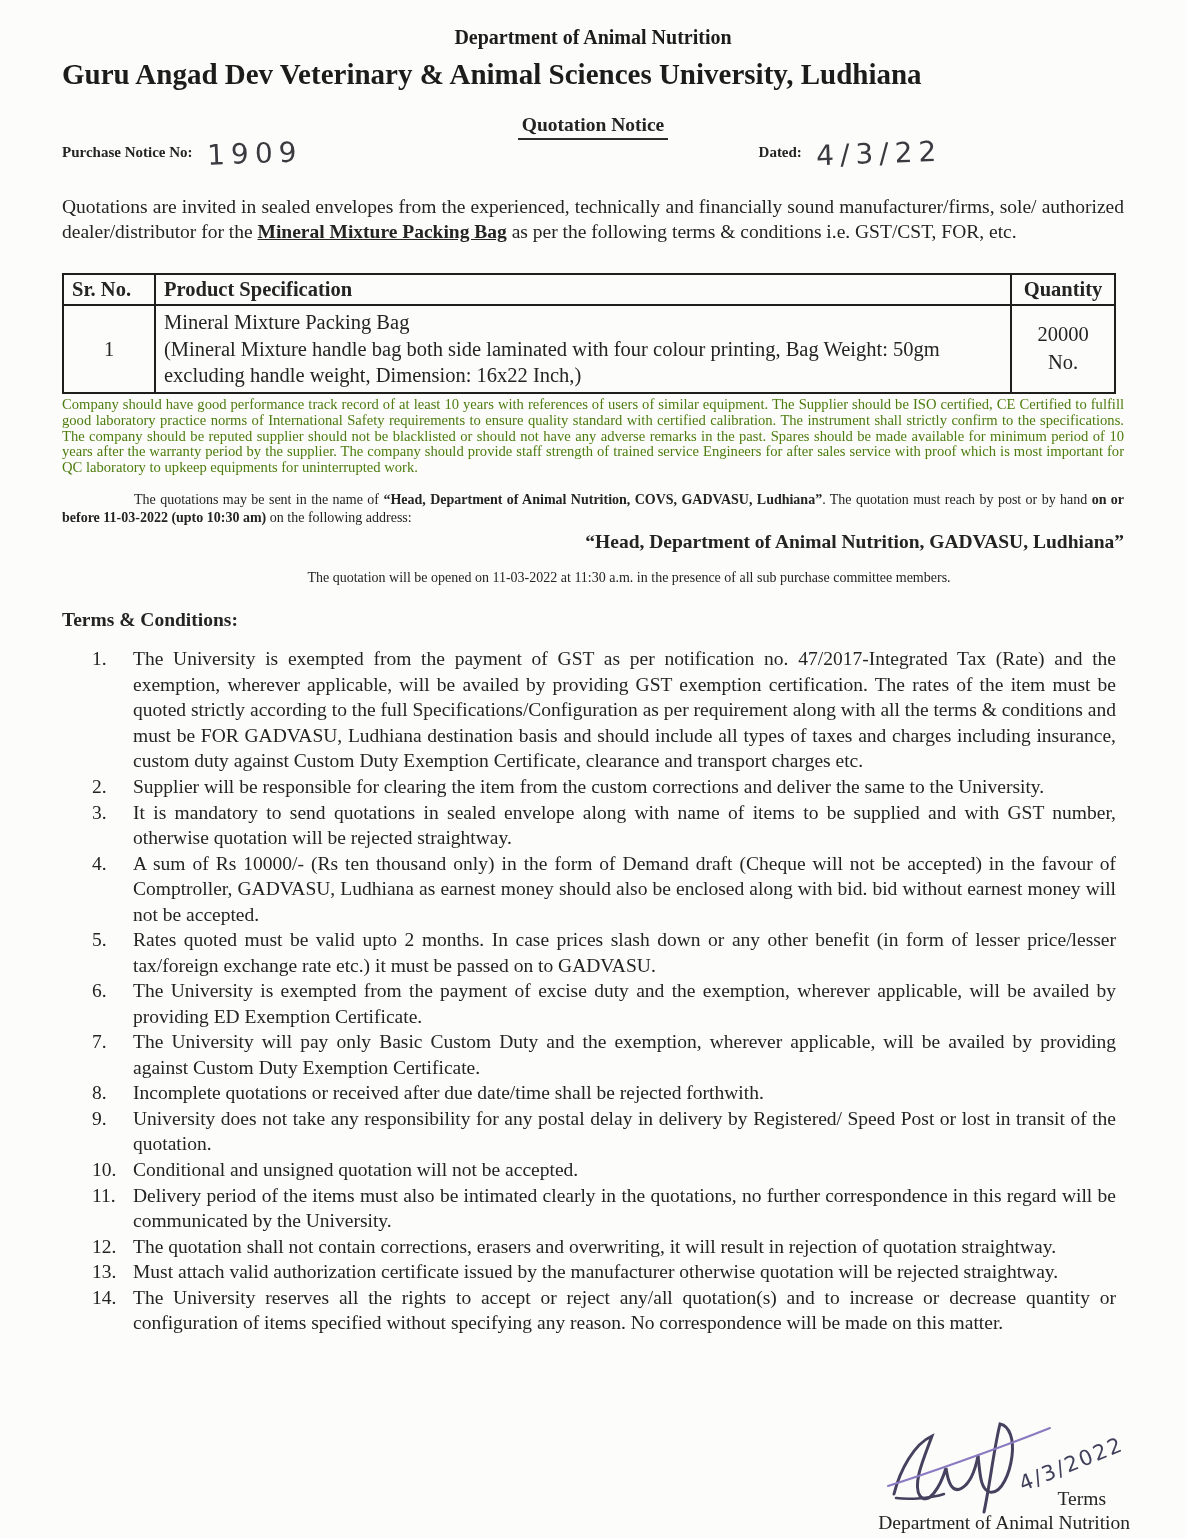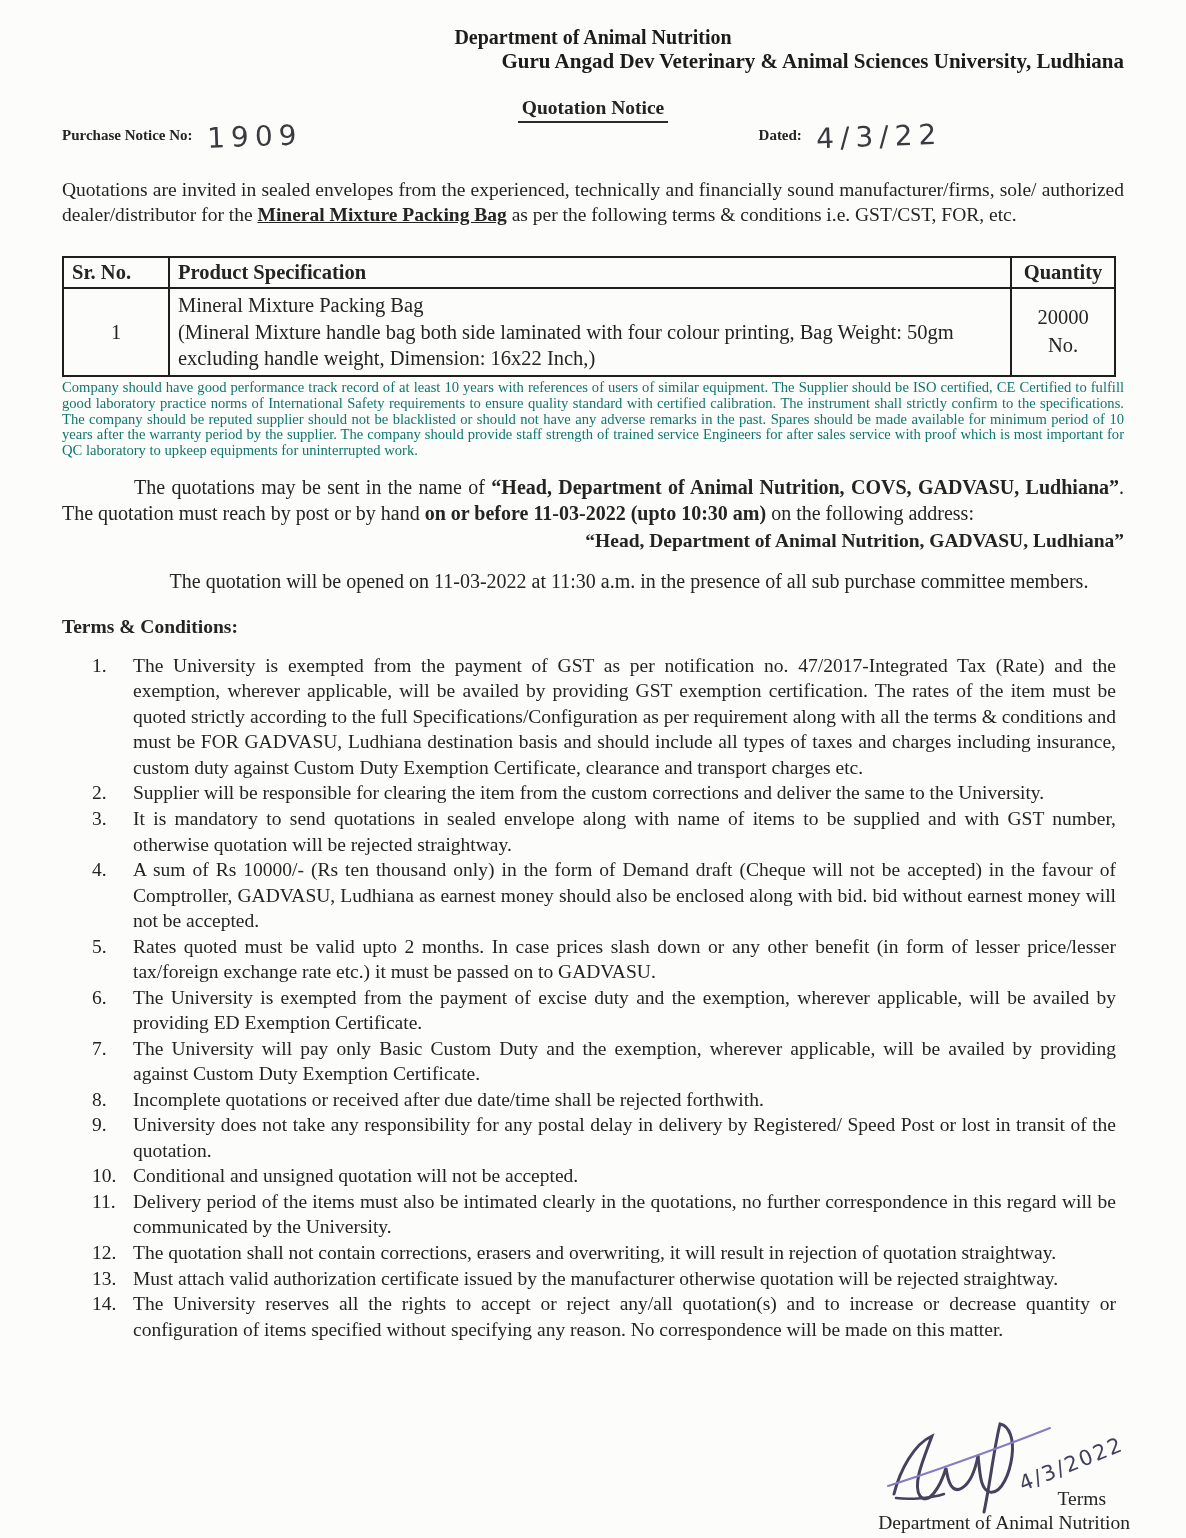--- a/index.html
+++ b/index.html
@@ -12,21 +12,21 @@
     height: 1538px;
     margin: 0 auto;
     background: #fcfcfa;
     color: #242424;
     overflow: hidden;
     padding: 26px 62px 0 62px;
   }
 
   
   .title1 { text-align: center; font-weight: bold; font-size: 20px; color: #1c1c1c; }
-  .title2 { text-align: right; font-weight: bold; font-size: 21px; color: #1c1c1c; }
+  .title2 { text-align: left; font-weight: bold; font-size: 29px; margin-top: 9px; color: #1c1c1c; }
 
   .notice-head { margin-top: 23px; }
   .qn-center {
     text-align: center; font-weight: bold; font-size: 19.5px;
   }
   .qn-center .qn-underline {
     display: inline-block;
     border-bottom: 2.5px solid #2b2b28;
     padding: 0 4px 2px 4px;
   }
@@ -60,39 +60,39 @@
     margin-top: 29px;
     width: 1054px;
     border-collapse: collapse;
   }
   table.spec th, table.spec td {
     border: 2.2px solid #1e1e1c;
     font-size: 20.5px;
     padding: 3px 8px;
     vertical-align: middle;
   }
-  th.h-sr   { width: 106px; text-align: left; padding-left: 14px; }
+  th.h-sr   { width: 92px; text-align: left; padding-left: 14px; }
   th.h-spec { text-align: left; padding-left: 10px; }
   th.h-qty  { width: 104px; text-align: center; }
   td.c-sr   { text-align: center; vertical-align: top; padding-top: 8px; font-size: 19px; }
   td.c-spec { padding: 4px 12px 6px 10px; line-height: 1.3; }
   td.c-qty  { text-align: center; line-height: 1.35; }
 
   
   .fineprint {
     margin-top: 3px;
     font-size: 14.6px;
     line-height: 1.08;
     text-align: justify;
-    color: #0f766e;
+    color: #4d7c0f;
   }
 
   
   .para {
-    font-size: 20px;
+    font-size: 14px;
     line-height: 1.3;
     text-align: justify;
   }
   .p-send { margin-top: 15px; text-indent: 72px; }
   .addr-line { margin-top: 4px; text-align: right; font-weight: bold; font-size: 19.5px; }
   .p-open { margin-top: 16px; text-indent: 72px; text-align: center; }
 
   
   .terms-heading { margin-top: 22px; font-weight: bold; font-size: 19.5px; }
   .terms-list { margin-top: 15px; padding-left: 30px; }

